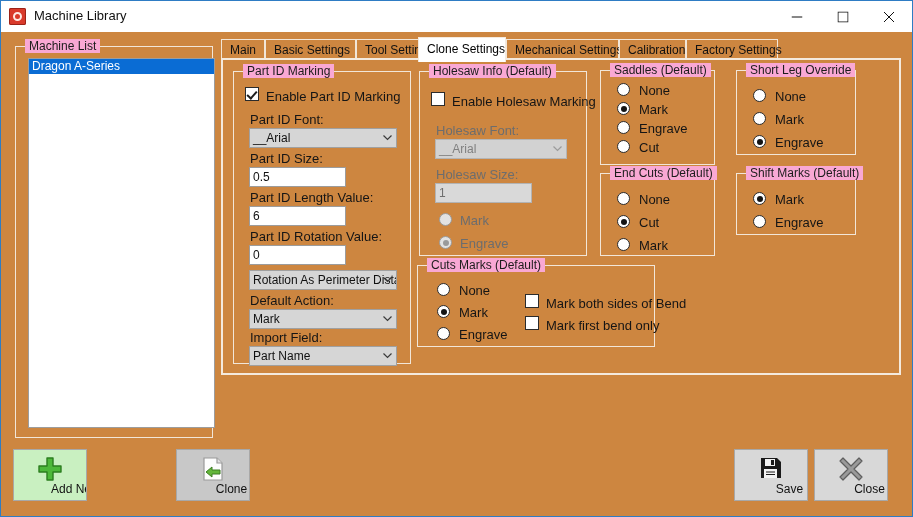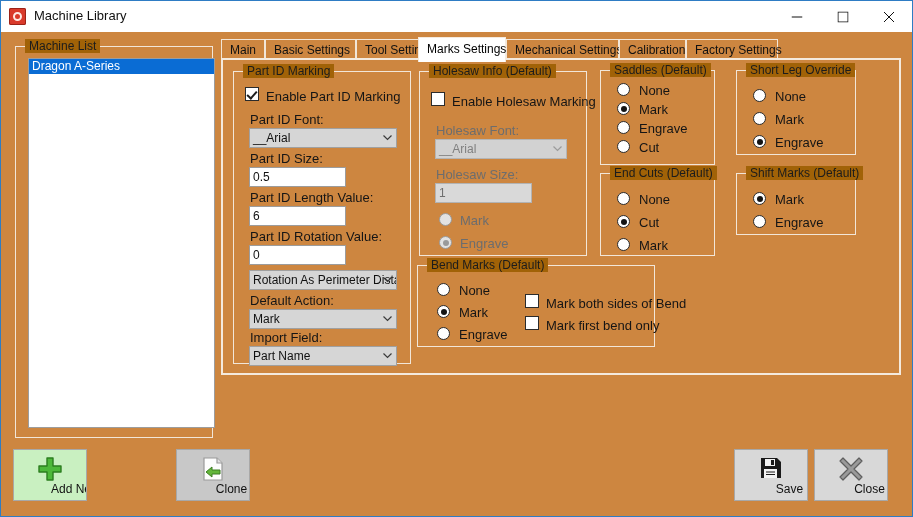--- a/index.html
+++ b/index.html
@@ -60,21 +60,21 @@
   #btn-close { right: 0px; }
 
   
   .group {
     position: absolute;
     border: 1px solid #f2e6d8;
     box-sizing: border-box;
   }
   .group > .glabel {
     position: absolute; top: -8px; left: 9px;
-    background: #a16207;
+    background: #f9a8d4;
     padding: 0 4px;
     font-size: 12px; color: #1c1c1c;
     white-space: nowrap;
   }
 
   #machine-list-group {
     left: 14px; top: 45px; width: 198px; height: 392px;
   }
   #machine-listbox {
     position: absolute; left: 12px; top: 11px;
@@ -254,21 +254,21 @@
     <span class="glabel">Machine List</span>
     <div id="machine-listbox">
       <div class="list-item selected">Dragon A-Series</div>
     </div>
   </div>
 
   <div id="tabstrip">
     <div class="tab" style="left:0px;width:44px;">Main</div>
     <div class="tab" style="left:44px;width:91px;">Basic Settings</div>
     <div class="tab" style="left:135px;width:82px;">Tool Settings</div>
-    <div class="tab active" style="left:197px;width:88px;">Marks Settings</div>
+    <div class="tab active" style="left:197px;width:88px;">Clone Settings</div>
     <div class="tab" style="left:285px;width:113px;">Mechanical Settings</div>
     <div class="tab" style="left:398px;width:67px;">Calibration</div>
     <div class="tab" style="left:465px;width:92px;">Factory Settings</div>
   </div>
 
   <div id="tabpanel">
 
     <div class="group" id="part-id-group" style="left:10px;top:11px;width:178px;height:293px;">
       <span class="glabel">Part ID Marking</span>
 
@@ -334,21 +334,21 @@
       <div class="textbox disabled" style="left:15px;top:111px;width:97px;">1</div>
 
       <div class="radio disabled" style="left:19px;top:141px;"></div>
       <span class="lbl disabled" style="left:40px;top:141px;">Mark</span>
 
       <div class="radio disabled checked" style="left:19px;top:164px;"></div>
       <span class="lbl disabled" style="left:40px;top:164px;">Engrave</span>
     </div>
 
     <div class="group" id="bend-group" style="left:194px;top:205px;width:238px;height:82px;">
-      <span class="glabel">Bend Marks (Default)</span>
+      <span class="glabel">Cuts Marks (Default)</span>
 
       <div class="radio" style="left:19px;top:17px;"></div>
       <span class="lbl" style="left:41px;top:17px;">None</span>
 
       <div class="radio checked" style="left:19px;top:39px;"></div>
       <span class="lbl" style="left:41px;top:39px;">Mark</span>
 
       <div class="radio" style="left:19px;top:61px;"></div>
       <span class="lbl" style="left:41px;top:61px;">Engrave</span>
 

